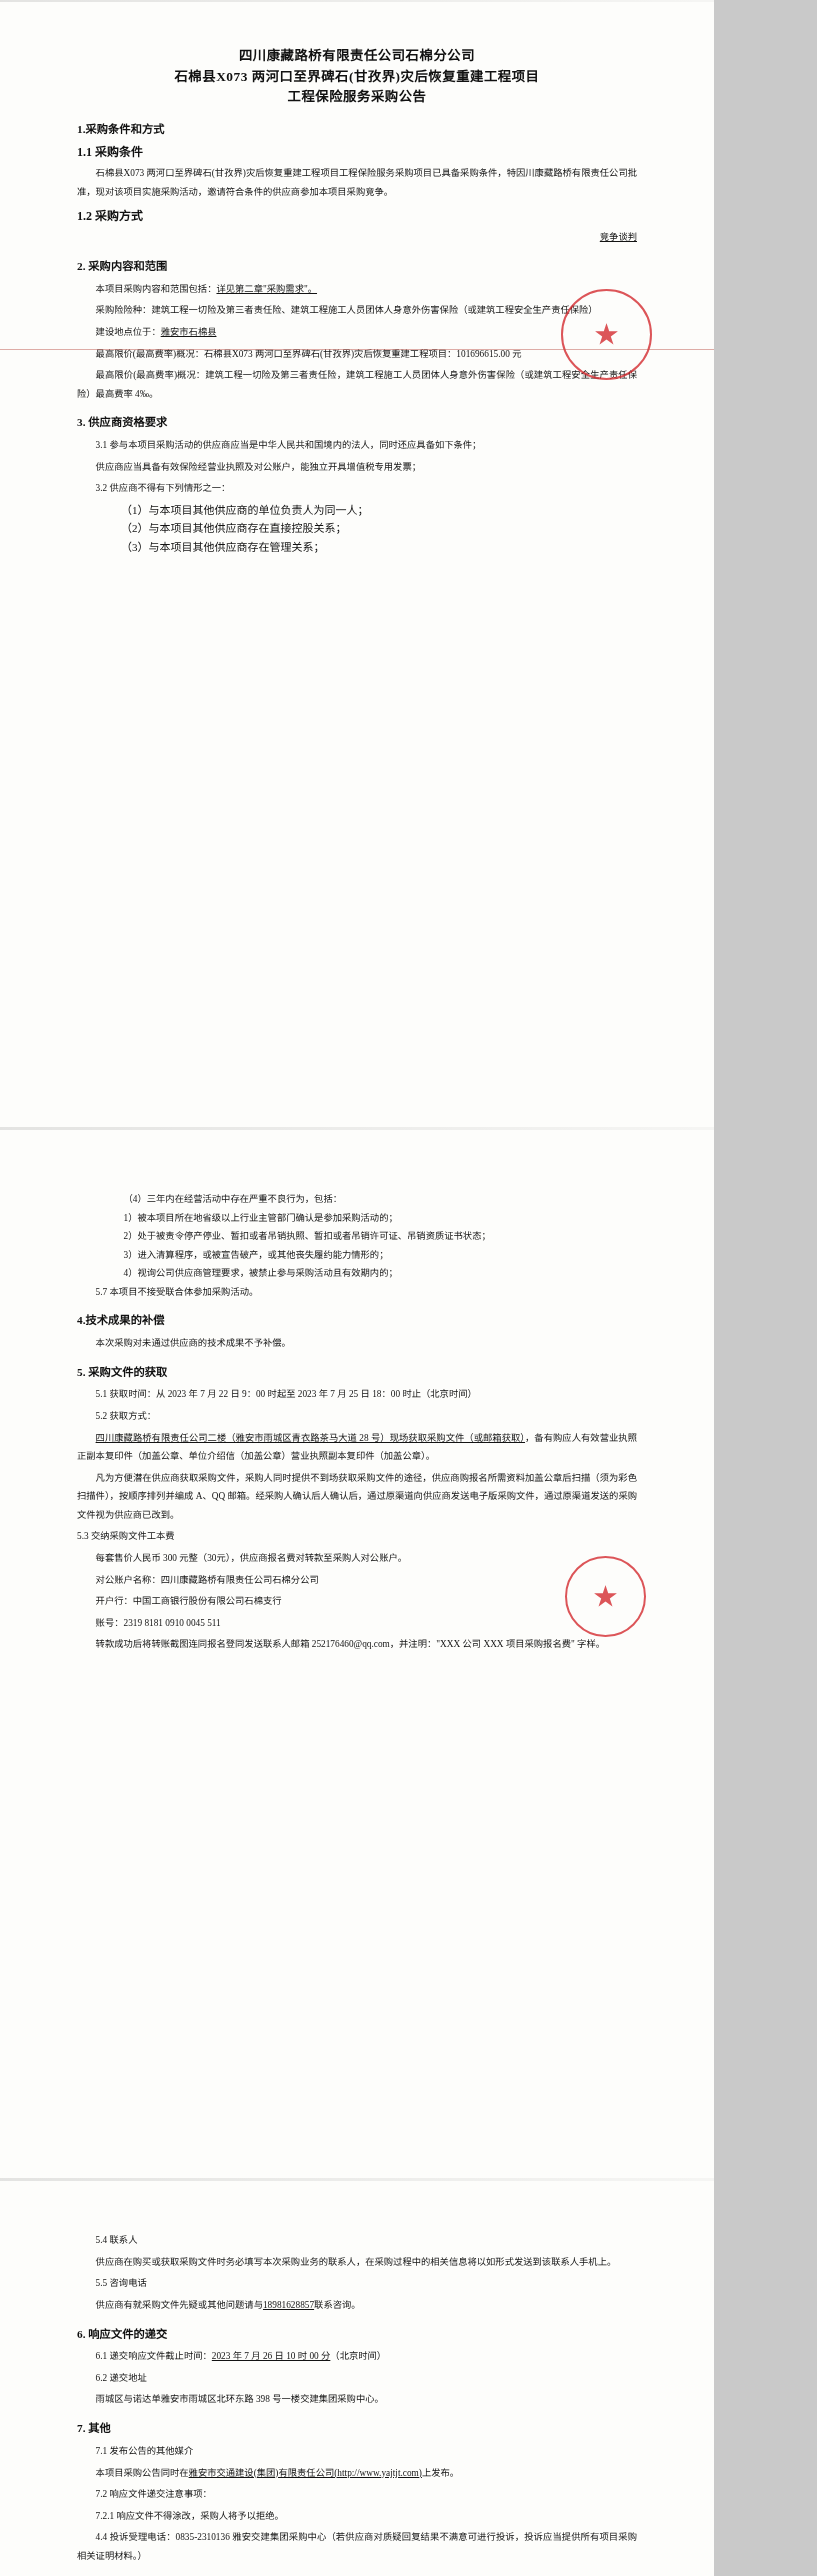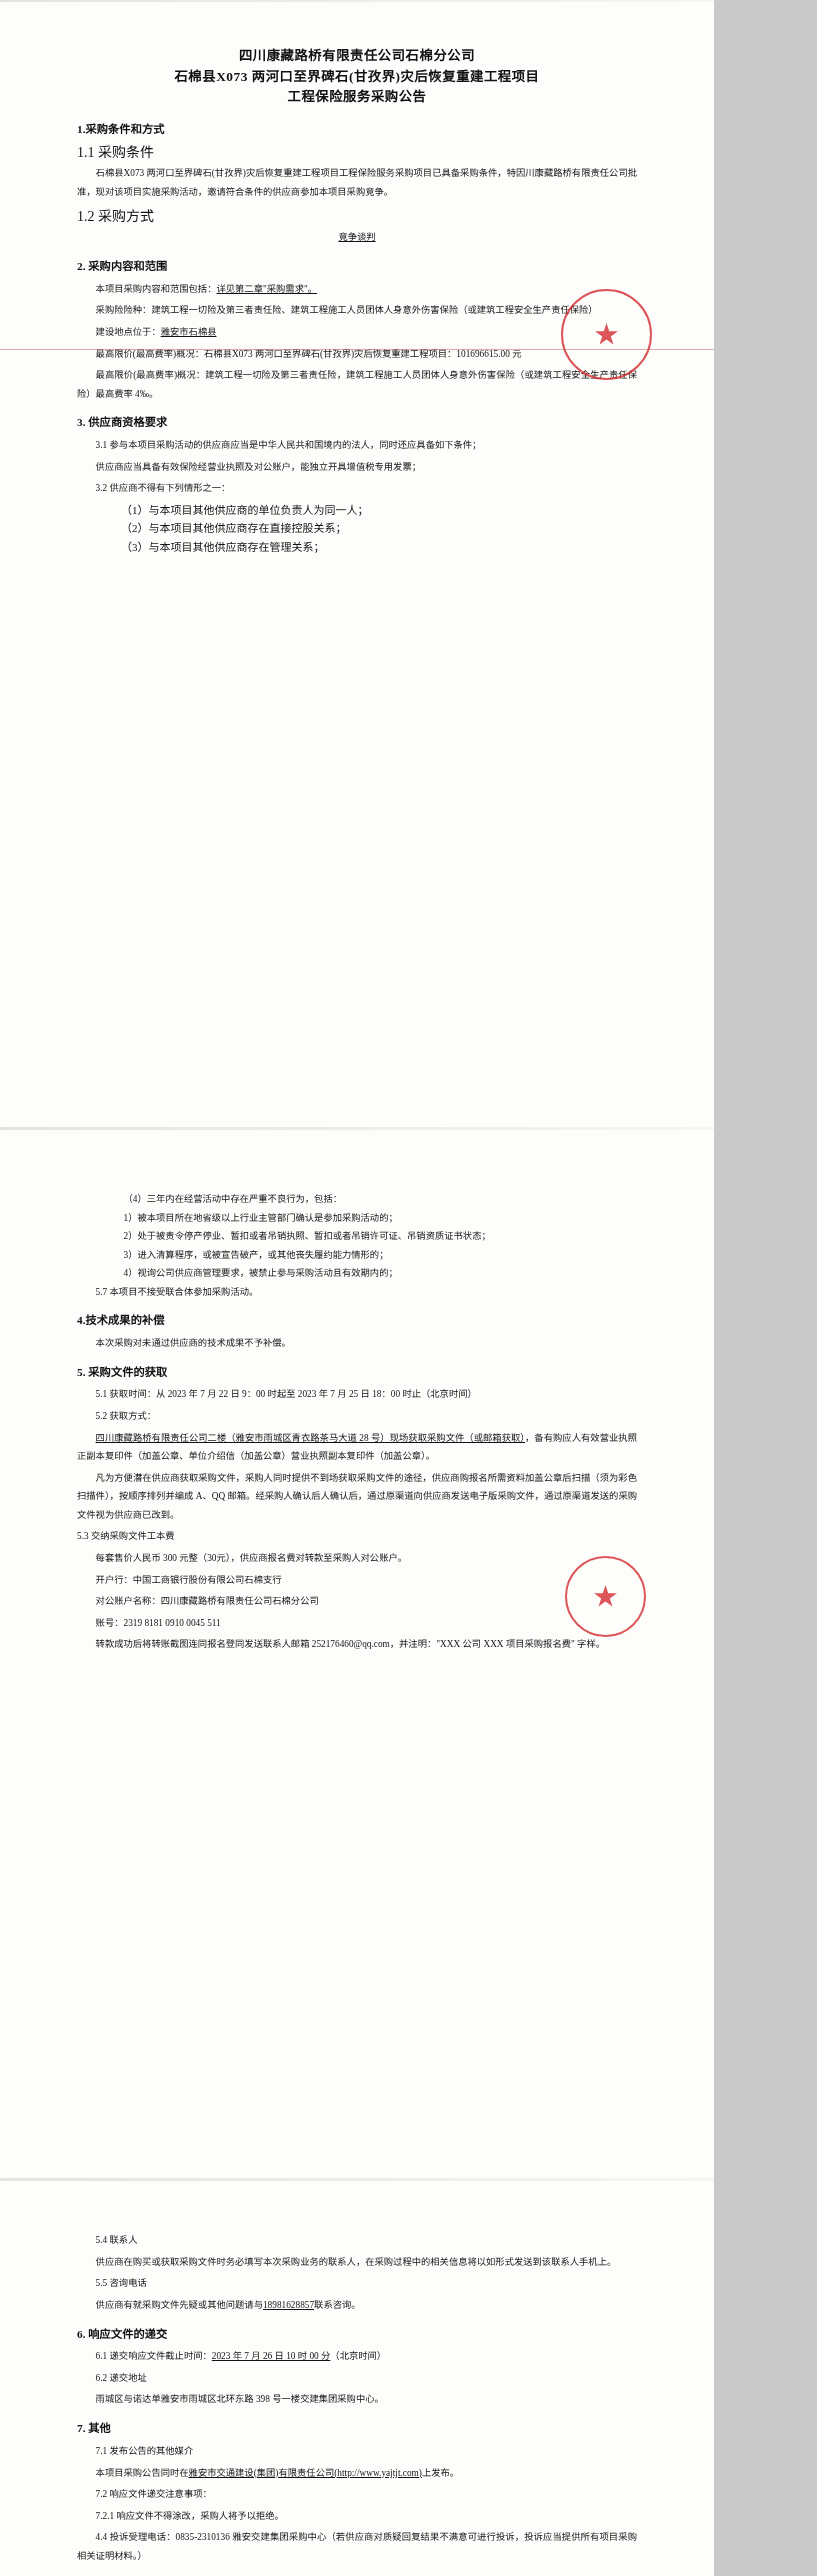--- a/index.html
+++ b/index.html
@@ -43,36 +43,36 @@
     color: #111;
   }
   h2.sec {
     font-size: 11.3px;
     font-weight: bold;
     margin: 11.3px 0 5.2px 0;
     color: #111;
     line-height: 16.5px;
   }
   h3.sub {
-    font-size: 14px;
-    font-weight: normal;
+    font-size: 12px;
+    font-weight: bold;
     margin: 7.2px 0 4.1px 0;
     color: #111;
     line-height: 15.5px;
   }
   p.para {
     font-size: 9.3px;
     line-height: 18.5px;
     margin: 0 0 3.1px 0;
     text-indent: 2em;
     color: #131313;
     text-align: justify;
   }
   p.para.noindent { text-indent: 0; }
-  p.para.center { text-indent: 0; text-align: center; text-decoration: underline; }
+  p.para.center { text-indent: 0; text-align: right; text-decoration: underline; }
   .underline { text-decoration: underline; }
   .listitem {
     font-size: 11px;
     line-height: 18.5px;
     margin: 0;
     padding-left: 4em;
     color: #131313;
     text-align: justify;
   }
   .sub-listitem {
@@ -184,24 +184,24 @@
     <h2 class="sec">5. 采购文件的获取</h2>
     <p class="para">5.1 获取时间：从 2023 年 7 月 22 日 9：00 时起至 2023 年 7 月 25 日 18：00 时止（北京时间）</p>
     <p class="para">5.2 获取方式：</p>
     <p class="para">
       <span class="underline">四川康藏路桥有限责任公司二楼（雅安市雨城区青衣路茶马大道 28 号）现场获取采购文件（或邮箱获取）</span><span>，备有购应人有效营业执照正副本复印件（加盖公章、单位介绍信（加盖公章）营业执照副本复印件（加盖公章）。</span>
     </p>
     <p class="para">凡为方便潜在供应商获取采购文件，采购人同时提供不到场获取采购文件的途径，供应商购报名所需资料加盖公章后扫描（须为彩色扫描件），按顺序排列并编成 A、QQ 邮箱。经采购人确认后人确认后，通过原渠道向供应商发送电子版采购文件，通过原渠道发送的采购文件视为供应商已改到。</p>
     <p class="para noindent">5.3 交纳采购文件工本费</p>
     <p class="para">每套售价人民币 300 元整（30元），供应商报名费对转款至采购人对公账户。</p>
     <p class="para">
+      <span>对公账户名称：</span><span>四川康藏路桥有限责任公司石棉分公司</span>
+    </p>
+    <p class="para">
       <span>开户行：</span><span>中国工商银行股份有限公司石棉支行</span>
-    </p>
-    <p class="para">
-      <span>对公账户名称：</span><span>四川康藏路桥有限责任公司石棉分公司</span>
     </p>
     <p class="para">
       <span>账号：</span><span>2319 8181 0910 0045 511</span>
     </p>
     <p class="para">转款成功后将转账截图连同报名登同发送联系人邮箱 252176460@qq.com，并注明："XXX 公司 XXX 项目采购报名费" 字样。</p>
 
     <div class="stamp s-b">
       <div class="star">★</div>
     </div>
 

